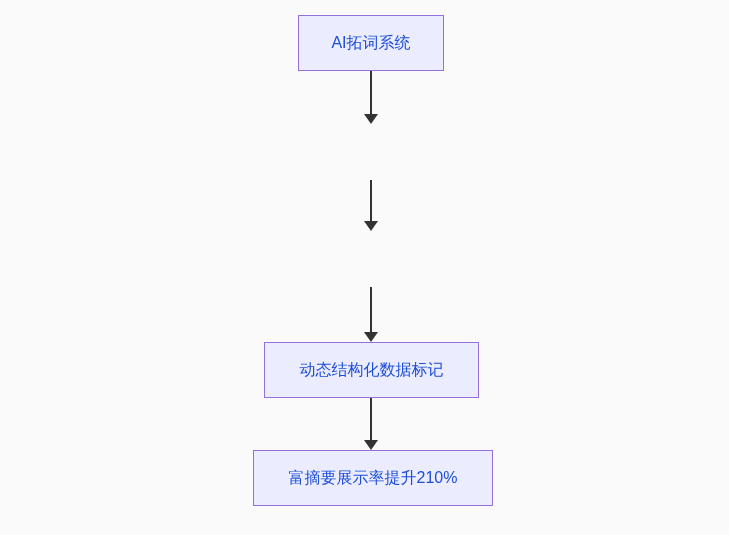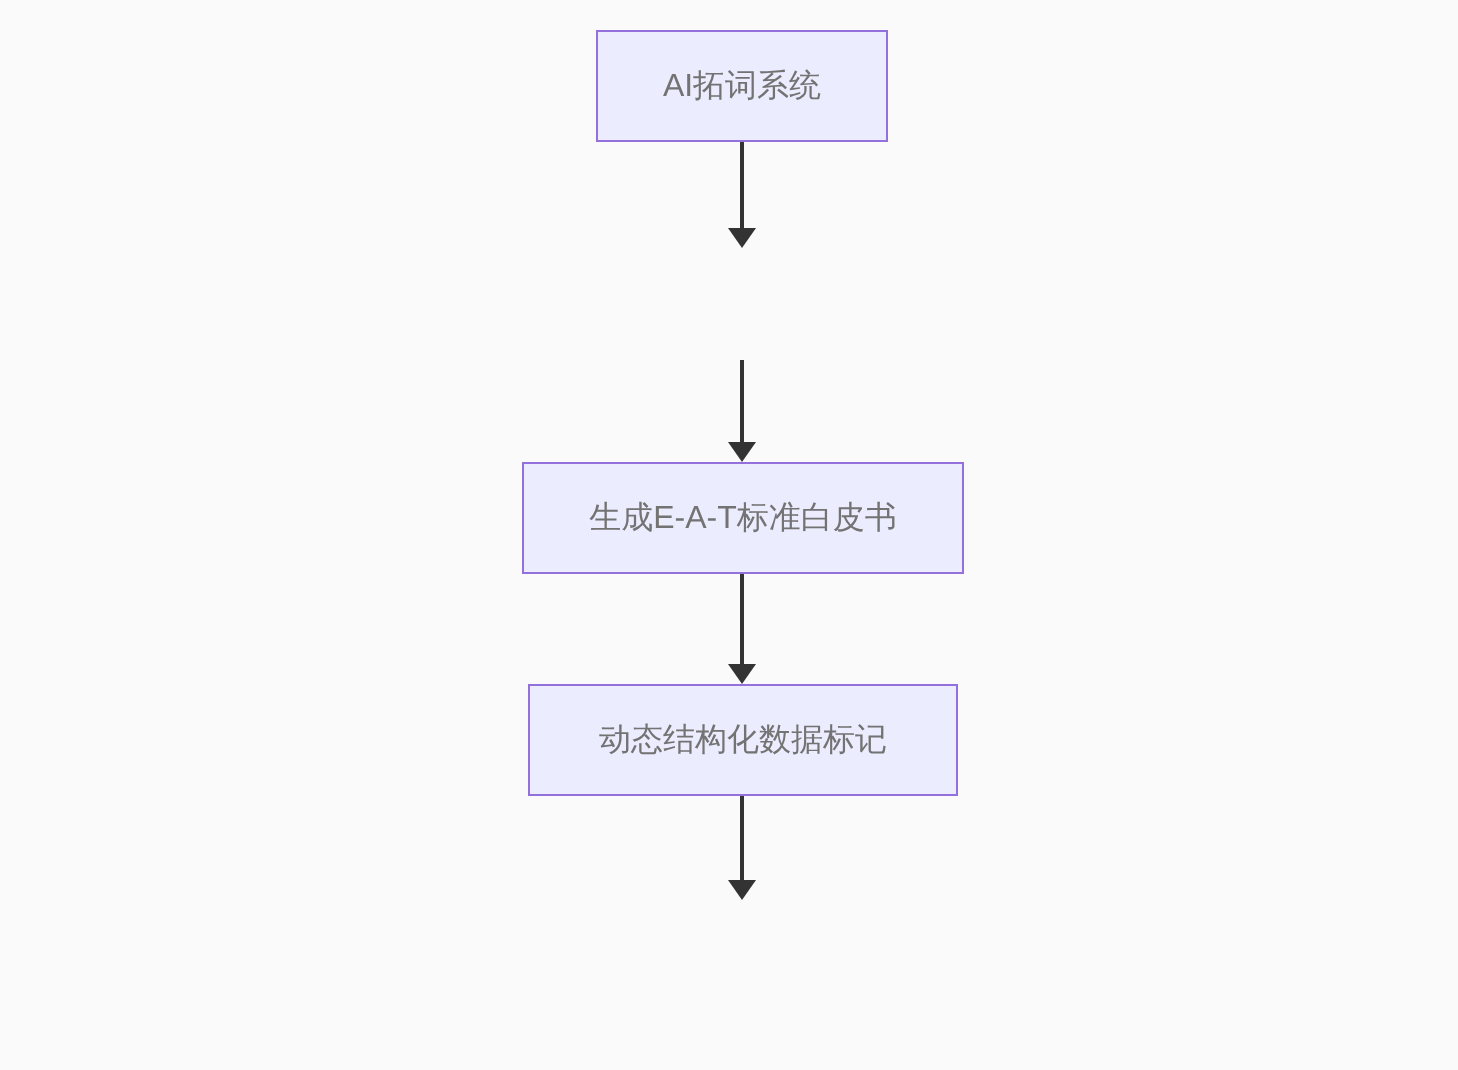--- a/index.html
+++ b/index.html
@@ -13,21 +13,21 @@
     width: 729px;
     height: 535px;
     background: #fafafa;
     overflow: hidden;
   }
   .flow-node {
     position: absolute;
     box-sizing: border-box;
     background: #ececff;
     border: 1px solid #9370db;
-    color: #737373;
+    color: #1d4ed8;
     font-size: 16px;
     display: flex;
     align-items: center;
     justify-content: center;
     text-align: center;
     white-space: nowrap;
   }
   .n1 { left: 298px; top: 15px;  width: 146px; height: 56px; }
   .n2 { left: 275px; top: 124px; width: 192px; height: 56px; }
   .n3 { left: 261px; top: 231px; width: 221px; height: 56px; }
@@ -72,32 +72,32 @@
     <div class="arrow-line"></div>
     <div class="arrow-head"></div>
   </div>
 
 
   <div class="flow-arrow a2">
     <div class="arrow-line"></div>
     <div class="arrow-head"></div>
   </div>
 
-  <div class="flow-node n3">
-    <span>生成E-A-T标准白皮书</span>
-  </div>
 
   <div class="flow-arrow a3">
     <div class="arrow-line"></div>
     <div class="arrow-head"></div>
   </div>
 
   <div class="flow-node n4">
     <span>动态结构化数据标记</span>
   </div>
 
   <div class="flow-arrow a4">
     <div class="arrow-line"></div>
     <div class="arrow-head"></div>
   </div>
 
+  <div class="flow-node n5">
+    <span>富摘要展示率提升210%</span>
+  </div>
 
 </div>
 
 </body></html>

